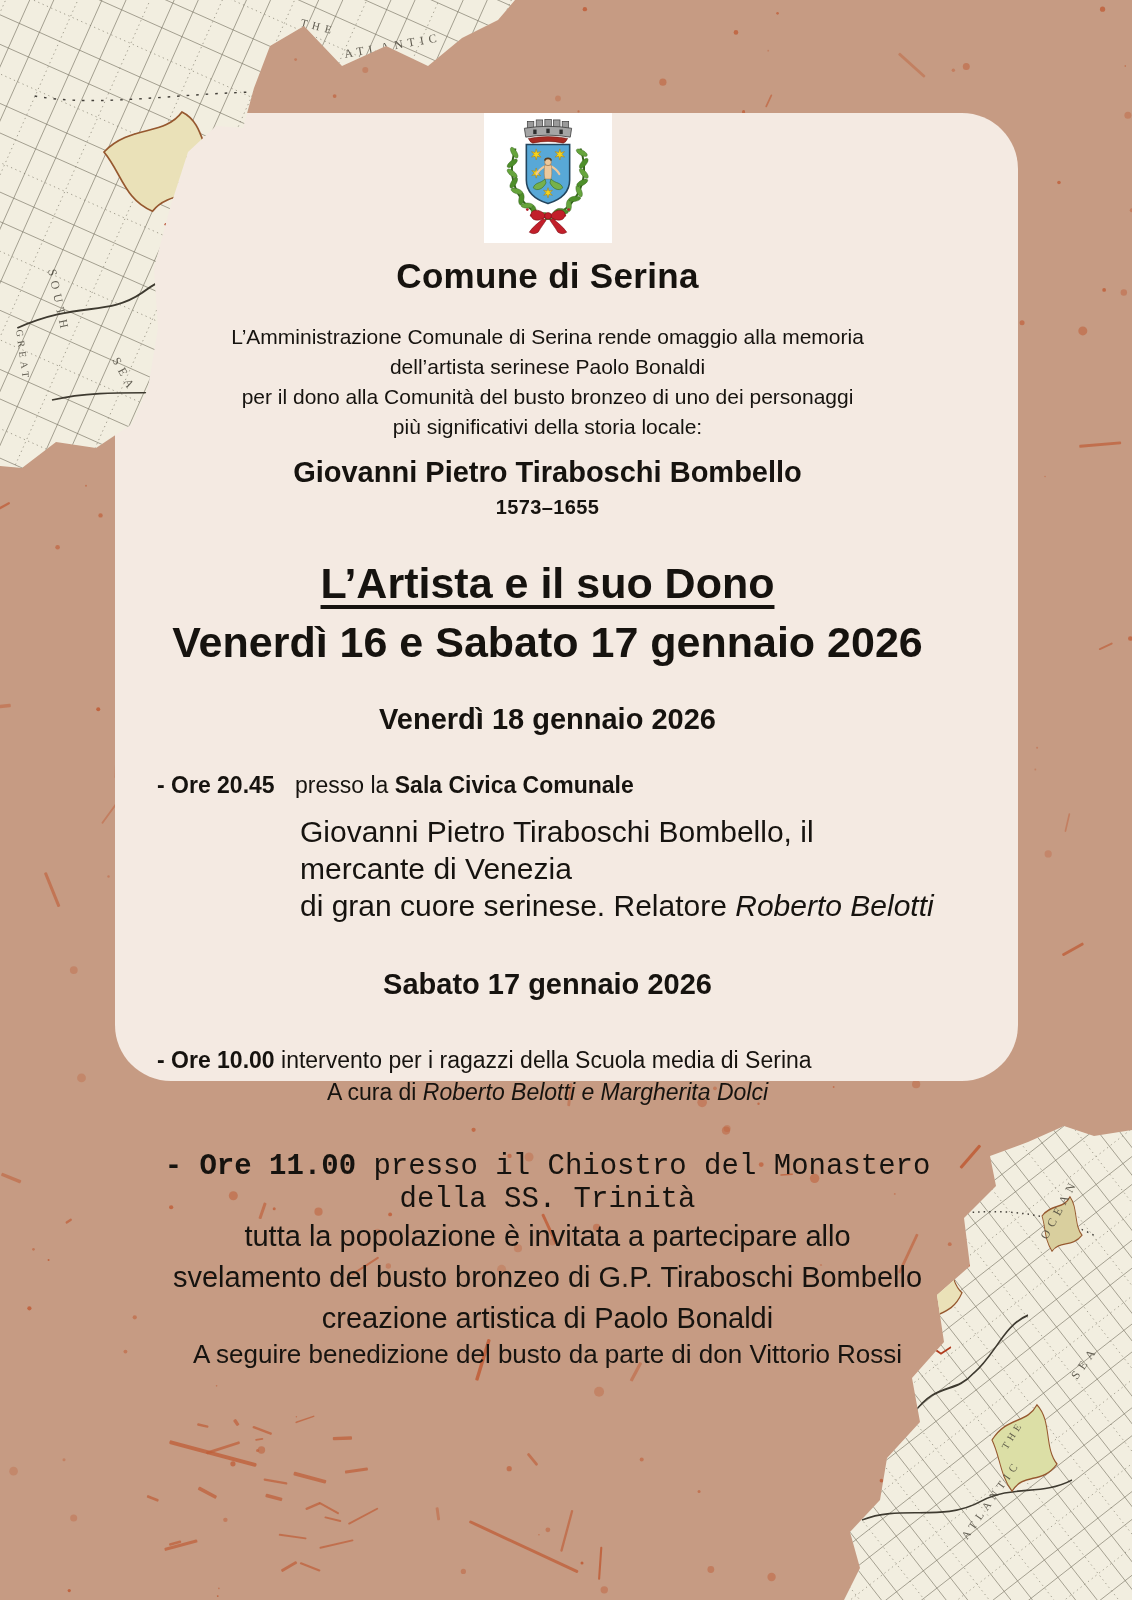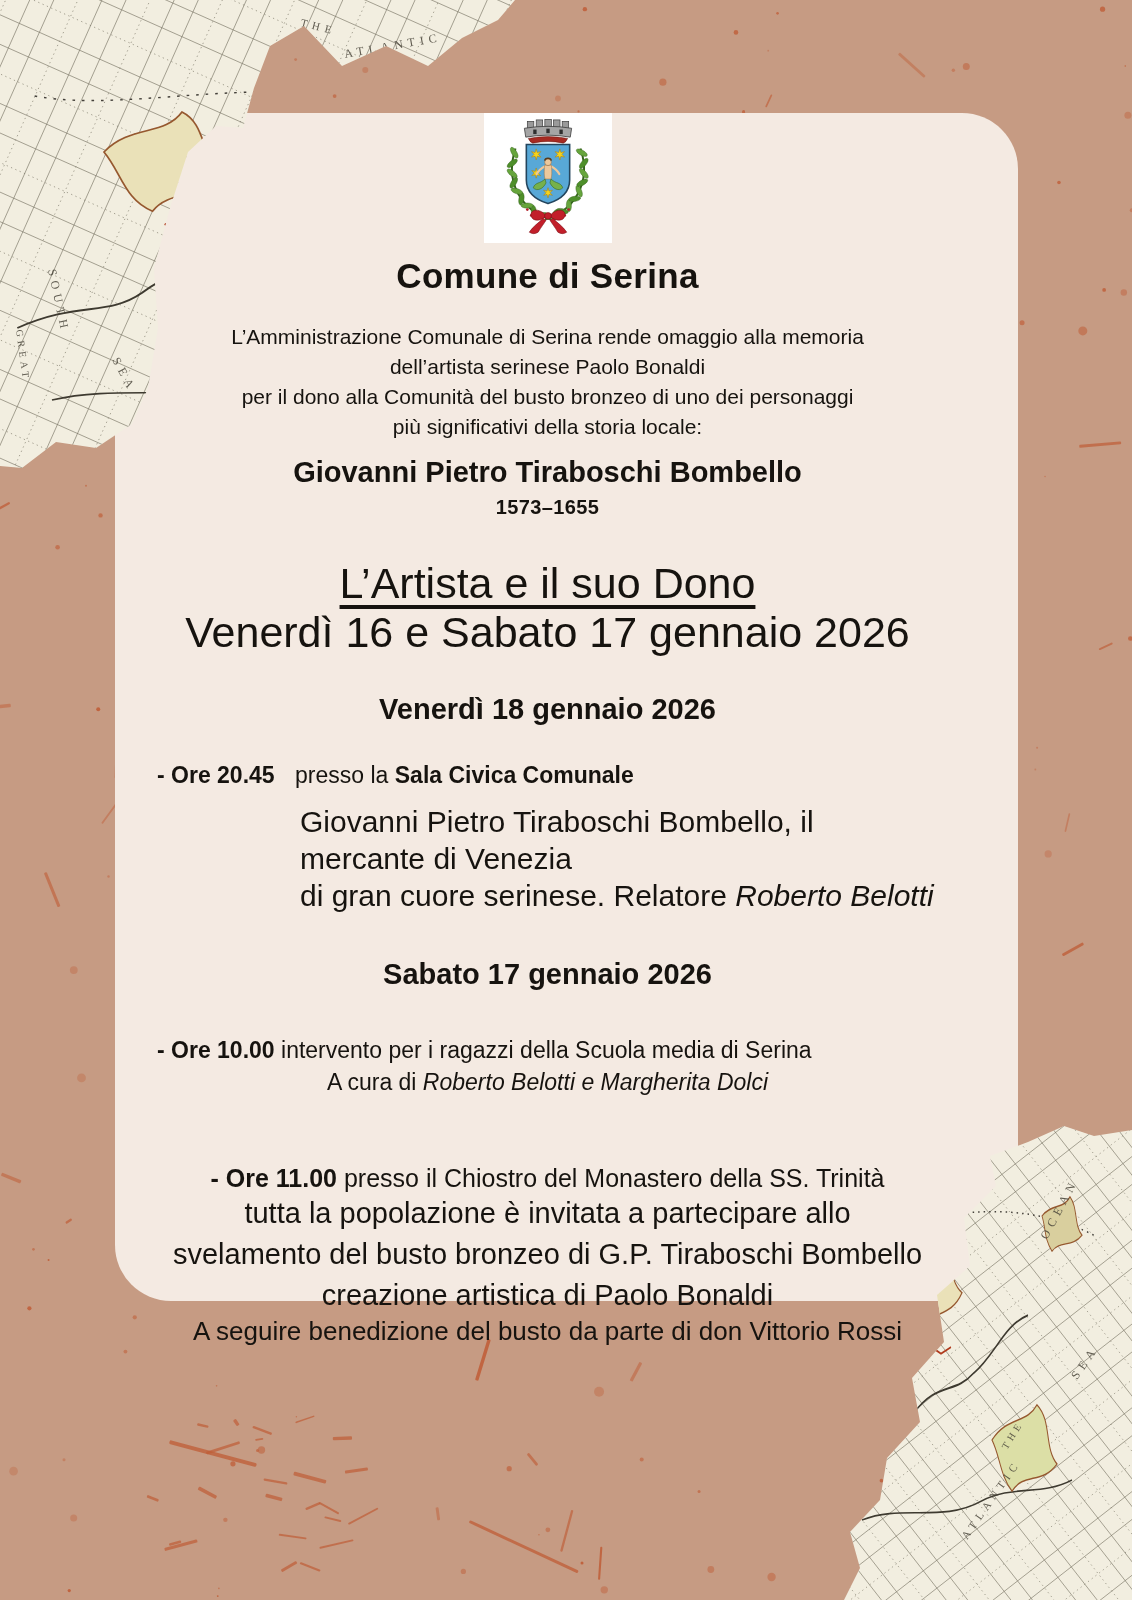--- a/index.html
+++ b/index.html
@@ -1,41 +1,41 @@
 <!DOCTYPE html>
 <html><head>
 <meta charset="utf-8">
 <style>
   html,body{margin:0;padding:0;background:#888;}
   .poster{position:relative;width:1132px;height:1600px;overflow:hidden;
           background:#c69b83;font-family:"Liberation Sans",sans-serif;color:#16130f;}
   .bg-tex{position:absolute;left:0;top:0;}
-  .card{position:absolute;left:115px;top:113px;width:903px;height:1188px;
+  .card{position:absolute;left:115px;top:113px;width:903px;height:968px;
         background:#f4eae2;border-radius:56px;}
   .content{position:absolute;left:0;top:0;right:0;bottom:0;padding:0 78px 0 40px;text-align:center;}
   .crest-block{width:128px;height:130px;margin:0 auto;background:#ffffff;}
   .crest-block svg{display:block;width:128px;height:130px;}
   .muni{margin:13px 0 0;font-size:35px;font-weight:800;letter-spacing:.3px;}
   .intro{margin-top:26px;font-size:21px;line-height:30px;}
   .honoree{margin-top:14px;font-size:29px;font-weight:800;}
   .hdates{margin-top:7px;font-size:20px;font-weight:700;letter-spacing:.4px;}
-  .etitle{margin-top:40px;font-size:43px;font-weight:400;}
+  .etitle{margin-top:40px;font-size:43px;font-weight:700;}
   .etitle span{text-decoration:underline;text-decoration-thickness:3.5px;text-underline-offset:7px;}
-  .edates{font-size:43px;font-weight:400;}
+  .edates{margin-top:10px;font-size:43px;font-weight:700;}
   .dayhead{margin-top:36px;font-size:29px;font-weight:800;}
   .ore-line{margin-top:36px;font-size:23px;text-align:left;padding-left:2px;}
   .bold{font-weight:800;}
   .t-gap{margin-right:14px;}
   .talk{margin-top:14px;font-size:30px;line-height:37px;text-align:left;padding-left:145px;}
   .talk2{margin-top:12px;}
   .day2head{margin-top:44px;font-size:29px;font-weight:800;}
   .ore10{margin-top:46px;font-size:23px;text-align:left;padding-left:2px;}
   .credit{margin-top:5px;font-size:23px;}
   .it{font-style:italic;}
-  .ore11{margin-top:68px;font-size:25px;}
+  .ore11{margin-top:44px;font-size:29px;font-family:Liberation Mono, monospace;}
   .bigline{font-size:29px;line-height:41px;}
   .closing{font-size:26px;}
   .map{position:absolute;}
   .map-tl{left:0;top:0;
     clip-path:polygon(0px 0px,515px 0px,498px 20px,462px 38px,428px 66px,386px 46px,342px 66px,
       304px 26px,270px 46px,254px 88px,243px 128px,216px 126px,188px 152px,170px 208px,
       154px 268px,158px 328px,148px 388px,132px 424px,96px 448px,56px 442px,22px 468px,0px 466px);}
   .map-br{right:0;bottom:0;
     clip-path:polygon(300px 10px,300px 480px,12px 480px,28px 448px,18px 412px,48px 380px,
       55px 338px,88px 302px,80px 258px,112px 222px,105px 175px,138px 146px,132px 98px,

